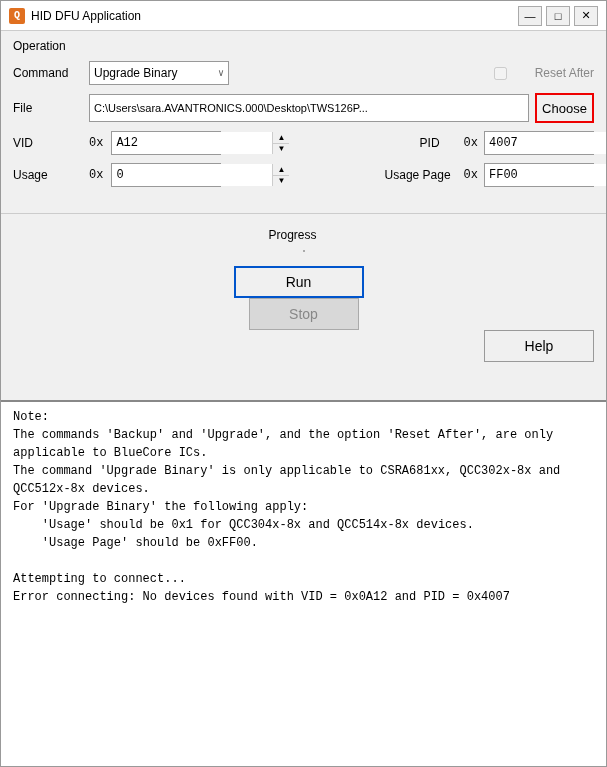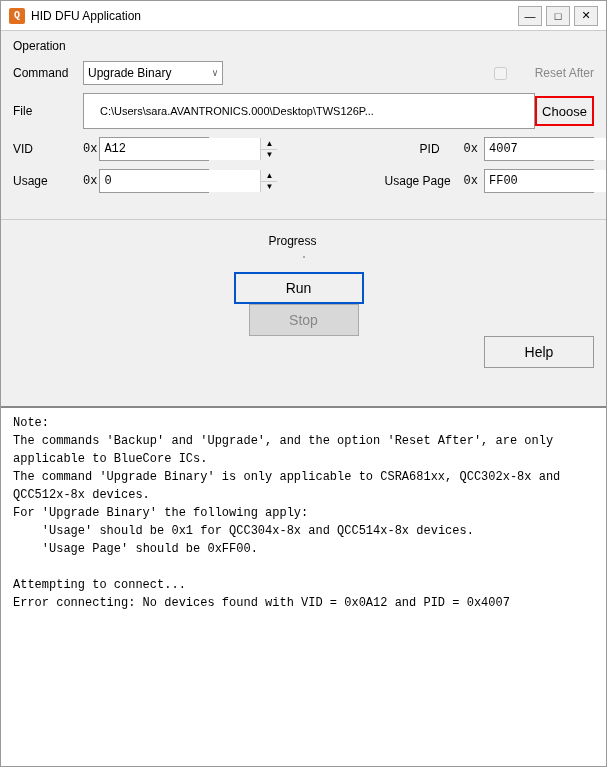--- a/index.html
+++ b/index.html
@@ -80,20 +80,21 @@
     .panel-title {
       font-size: 12px;
       font-family: 'Segoe UI', Arial, sans-serif;
       margin-bottom: 8px;
       color: #000;
     }
     .form-row {
       display: flex;
       align-items: center;
       margin-bottom: 8px;
+      gap: 6px;
       justify-content: space-between;
     }
     .form-label {
       width: 70px;
       font-size: 12px;
       font-family: 'Segoe UI', Arial, sans-serif;
       color: #000;
       flex-shrink: 0;
     }
     .form-input {
@@ -129,26 +130,26 @@
       gap: 4px;
       margin-left: auto;
     }
     .checkbox-label {
       font-size: 12px;
       font-family: 'Segoe UI', Arial, sans-serif;
       color: #888;
       margin-left: 24px;
     }
     .file-path {
-      height: 36px;
+      height: 28px;
       border: 1px solid #999;
       background: white;
       font-size: 11px;
       font-family: 'Segoe UI', Arial, sans-serif;
-      padding: 0 16px;
+      padding: 0 4px;
       flex: 1;
       overflow: hidden;
       white-space: nowrap;
     }
     .choose-btn {
       height: 30px;
       width: 59px;
       background: #f0f0f0;
       border: 2px solid #e00;
       font-size: 13px;

